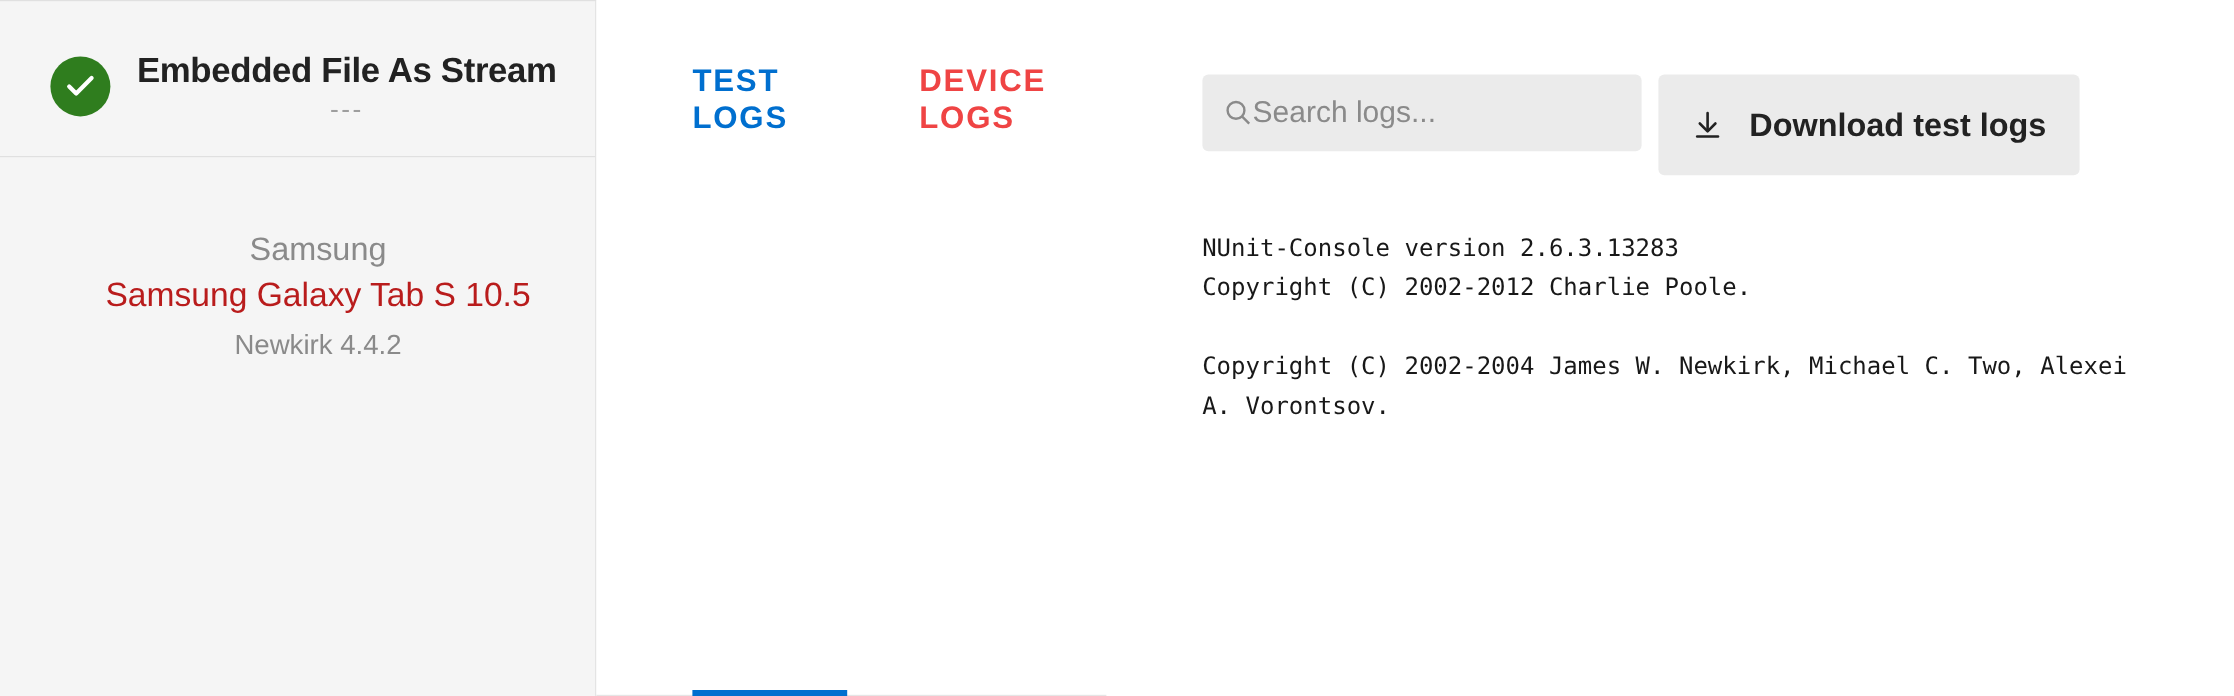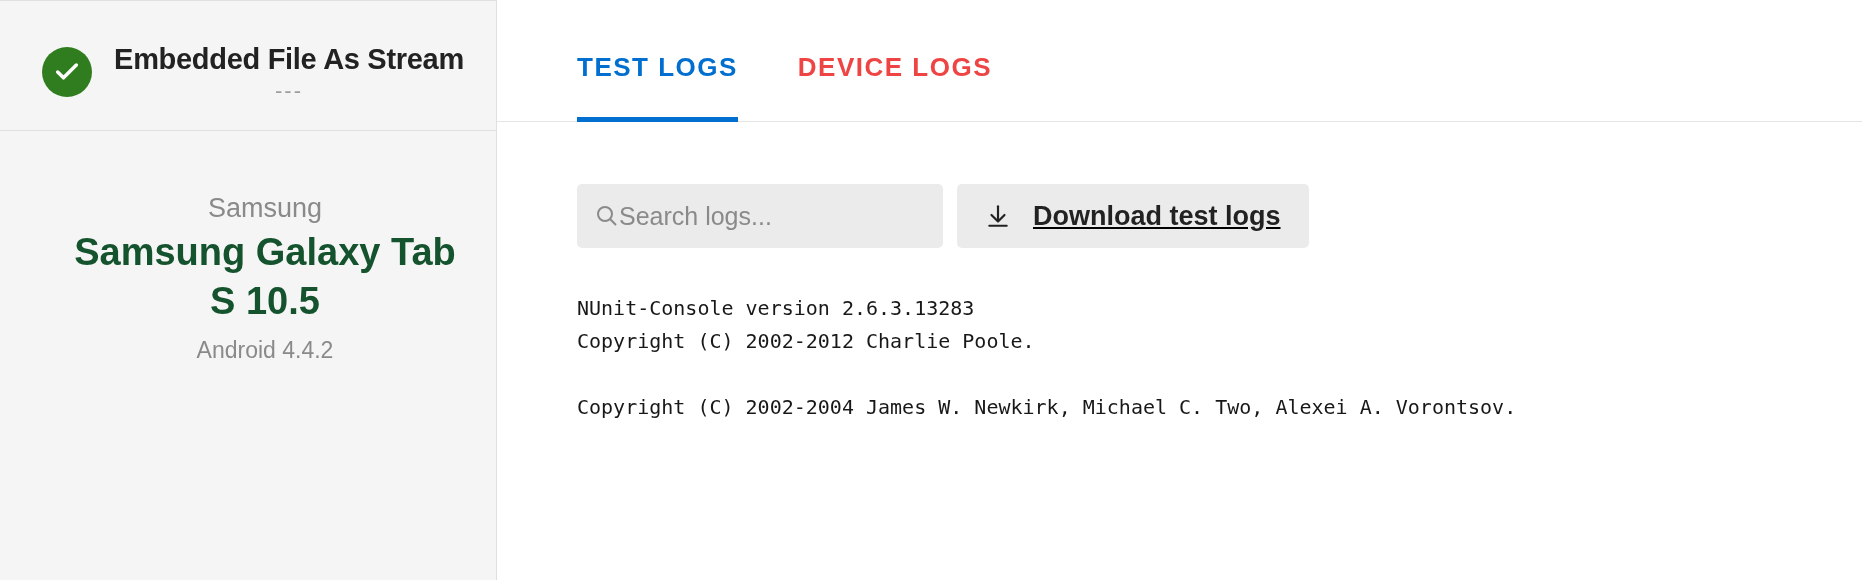--- a/index.html
+++ b/index.html
@@ -62,36 +62,36 @@
     }
     .device-block {
       padding: 62px 30px 30px 64px;
     }
     .device-vendor {
       font-size: 27px;
       color: #8a8a8a;
       font-weight: 400;
     }
     .device-name {
-      font-size: 38px;
-      font-weight: 700;
-      color: #14532d;
+      font-size: 28px;
+      font-weight: 400;
+      color: #b91c1c;
       line-height: 1.3;
       margin-top: 4px;
     }
     .device-os {
       font-size: 23px;
       color: #8a8a8a;
       margin-top: 10px;
       font-weight: 400;
     }
     .main {
       flex: 1;
       display: flex;
-      flex-direction: column;
+      flex-direction: row;
       background: #fff;
     }
     .tabs {
       display: flex;
       padding: 52px 0 0 80px;
       border-bottom: 1px solid #e5e5e5;
       gap: 60px;
     }
     .tab {
       font-size: 26px;
@@ -141,31 +141,30 @@
       background: transparent;
       outline: none;
       font-size: 25px;
       color: #333;
       width: 100%;
     }
     .search-input::placeholder {
       color: #8a8a8a;
     }
     .download-btn {
-      height: 64px;
+      height: 84px;
       background: #ebebeb;
       border: none;
       border-radius: 5px;
       display: flex;
       align-items: center;
       padding: 0 28px;
       gap: 22px;
       cursor: pointer;
       font-family: inherit;
-      text-decoration: underline;
     }
     .download-btn svg {
       width: 26px;
       height: 26px;
     }
     .download-label {
       font-size: 27px;
       font-weight: 700;
       color: #222;
     }
@@ -188,21 +187,21 @@
       </svg>
     </div>
     <div class="header-text">
       <div class="test-title">Embedded File As Stream</div>
       <div class="test-sub">---</div>
     </div>
   </div>
   <div class="device-block">
     <div class="device-vendor">Samsung</div>
     <div class="device-name">Samsung Galaxy Tab S 10.5</div>
-    <div class="device-os">Android 4.4.2</div>
+    <div class="device-os">Newkirk 4.4.2</div>
   </div>
 </aside>
 
 <main class="main">
   <div class="tabs">
     <div class="tab active">TEST LOGS</div>
     <div class="tab">DEVICE LOGS</div>
   </div>
   <div class="content">
     <div class="toolbar">

